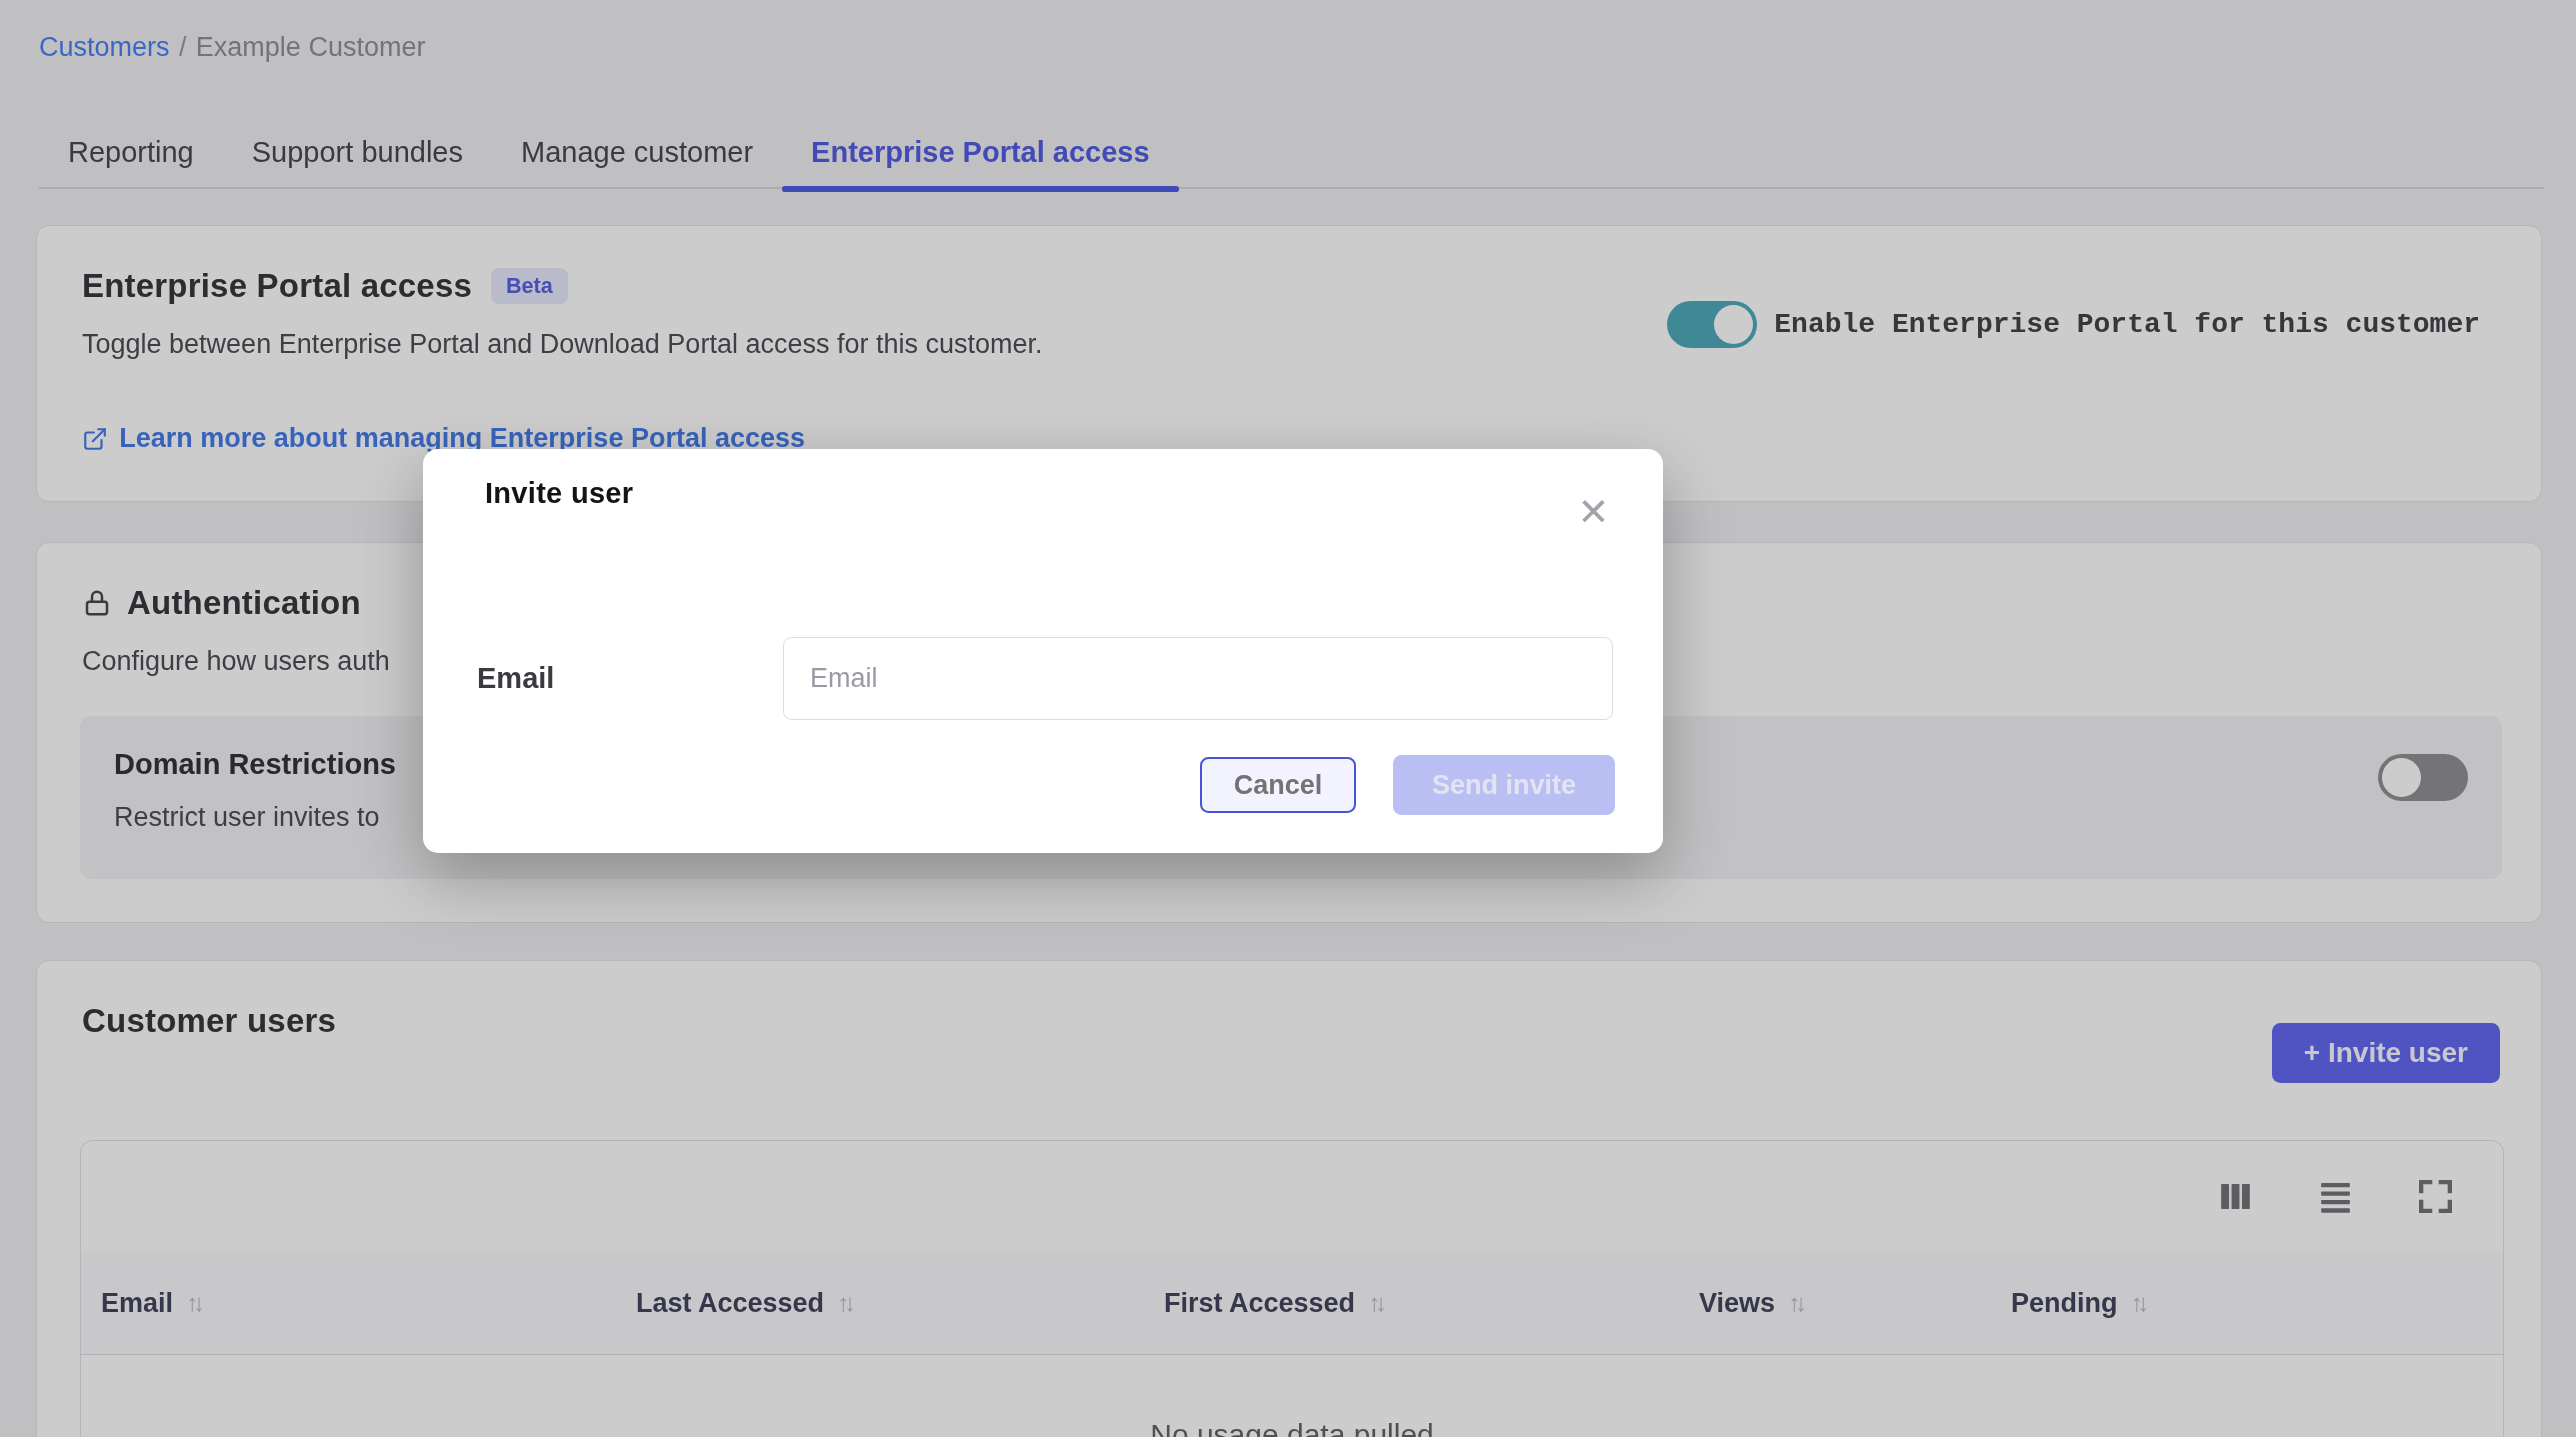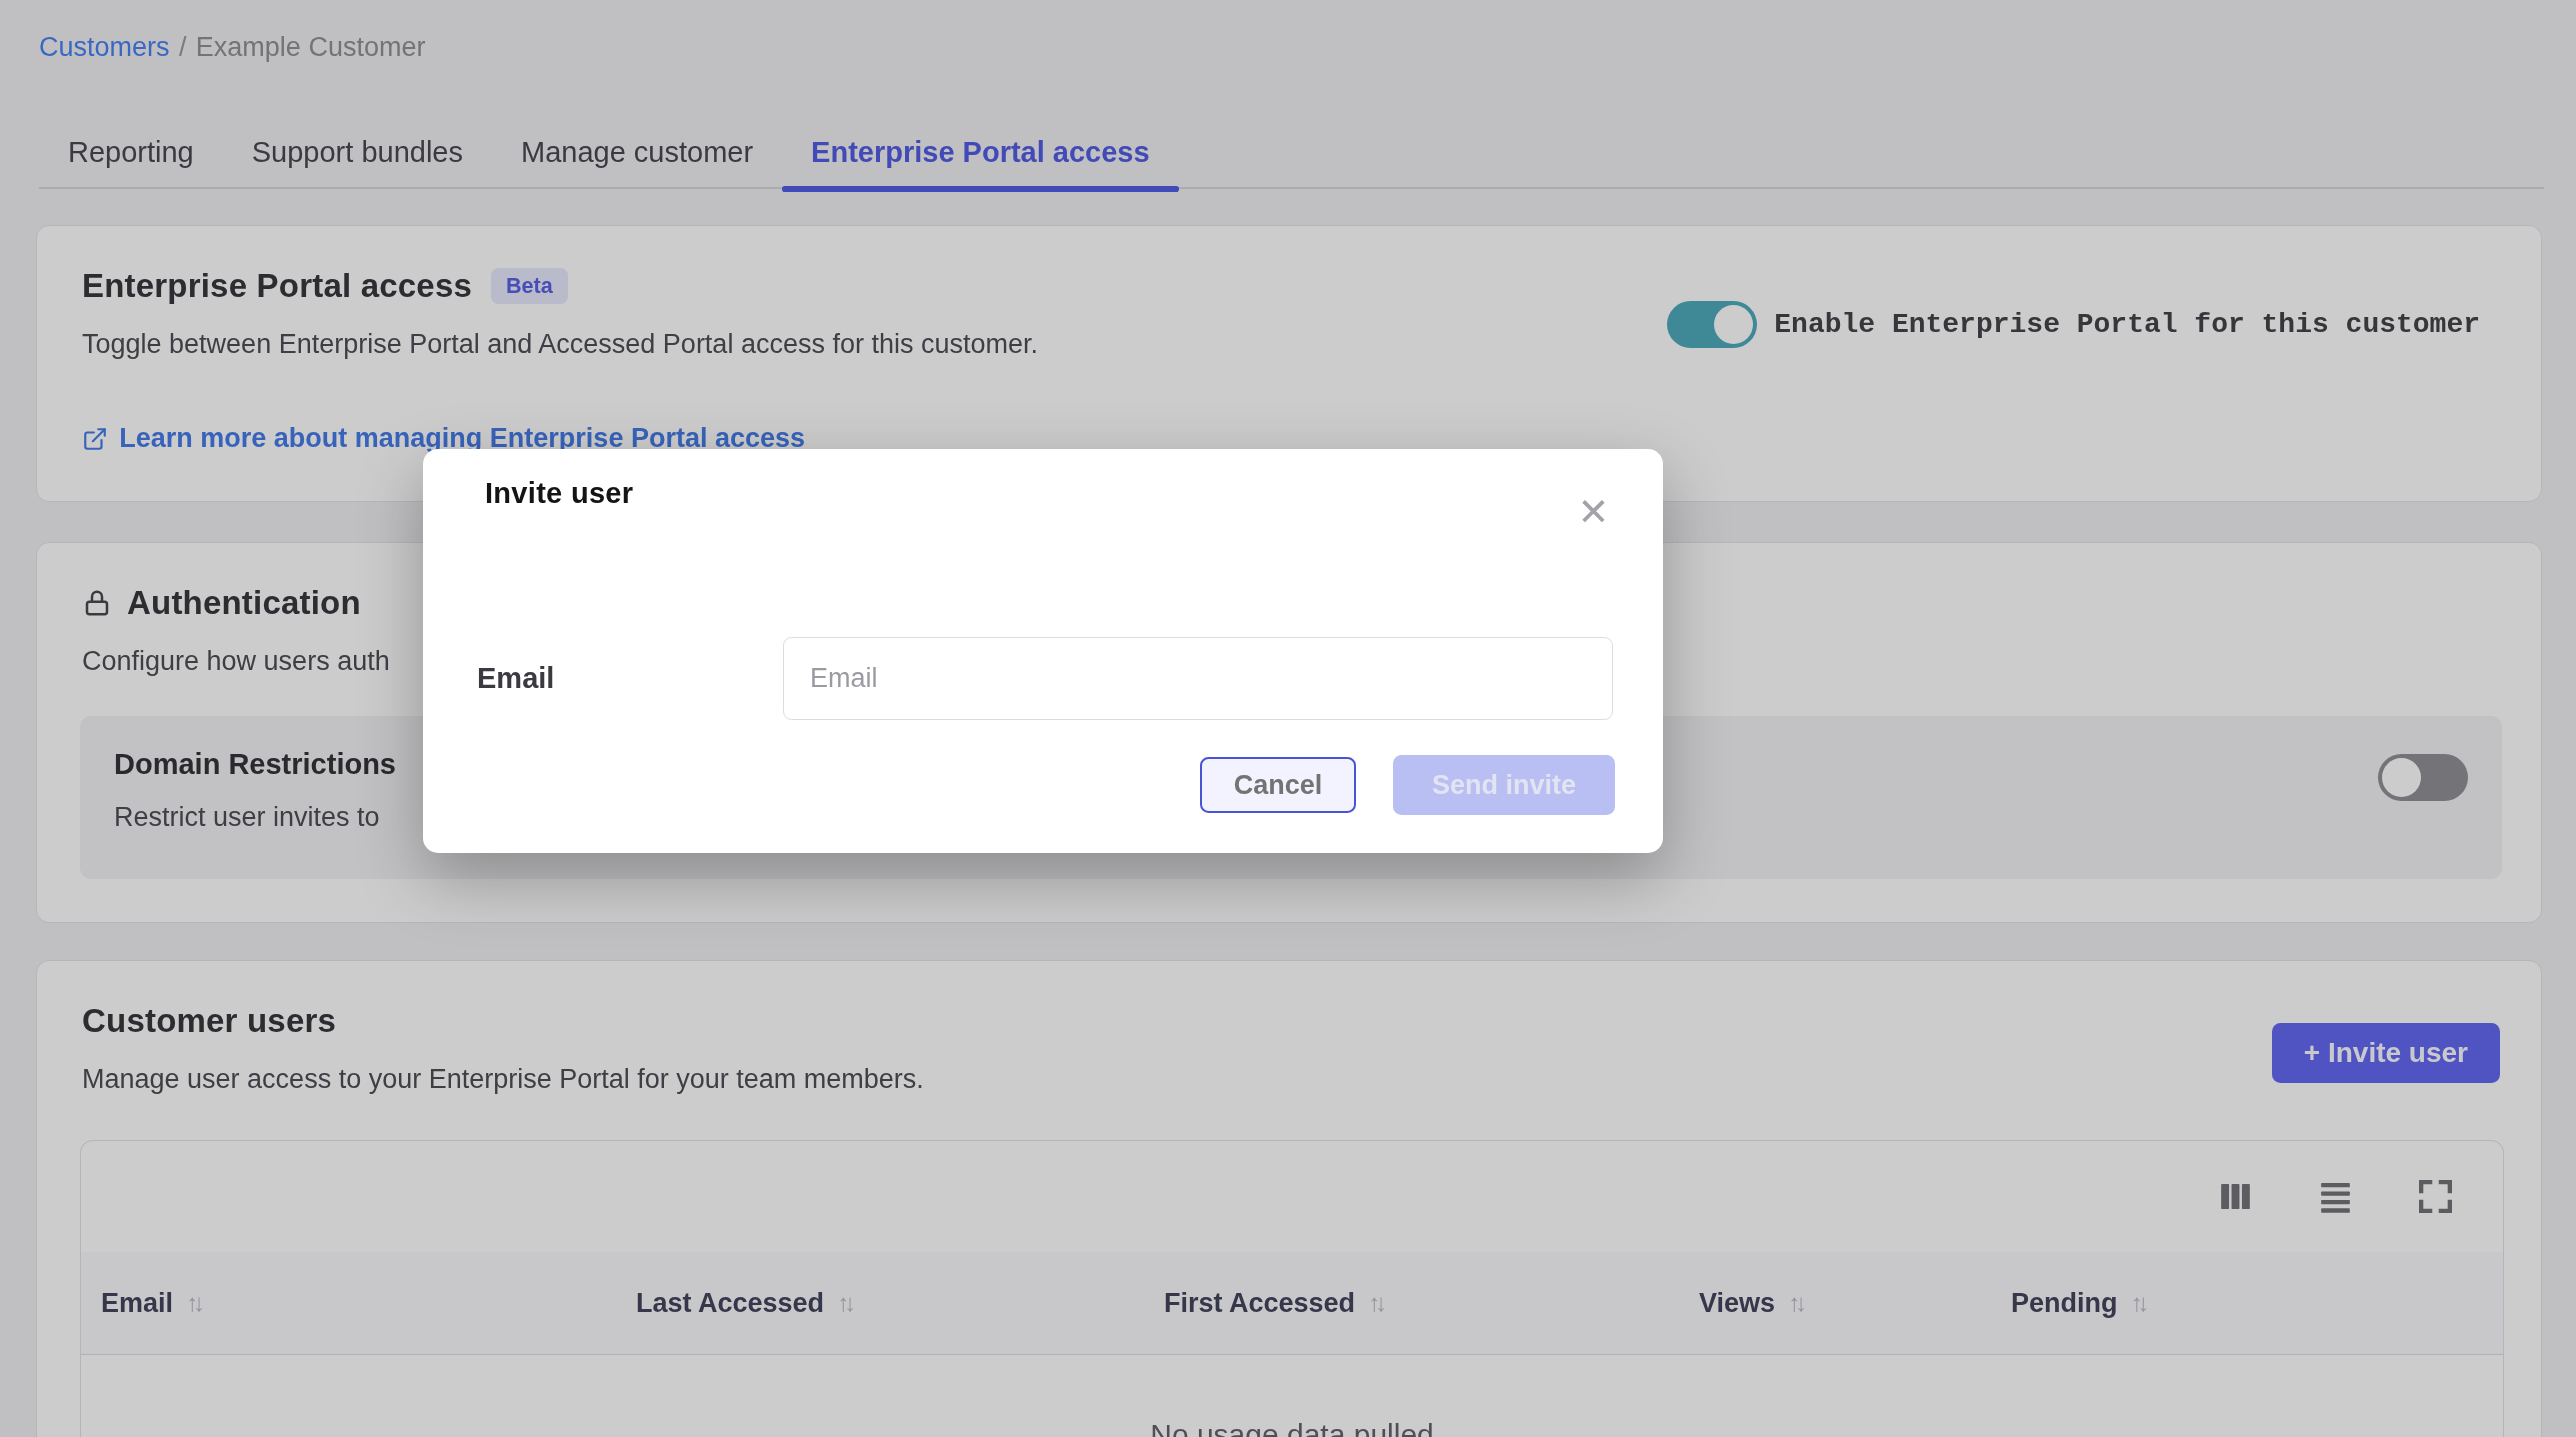--- a/index.html
+++ b/index.html
@@ -165,21 +165,21 @@
     <div class="tab">Manage customer</div>
     <div class="tab active">Enterprise Portal access</div>
   </div>
 
   <div class="card card1">
     <div class="card-pad">
       <div class="section-title-row">
         <span class="section-title">Enterprise Portal access</span>
         <span class="beta-badge">Beta</span>
       </div>
-      <div class="section-desc">Toggle between Enterprise Portal and Accessed Portal access for this customer.</div>
+      <div class="section-desc">Toggle between Enterprise Portal and Download Portal access for this customer.</div>
       <div class="learn-link">
         <svg viewBox="0 0 24 24" fill="none" stroke-width="2" stroke-linecap="round" stroke-linejoin="round">
             <path d="M18 13v6a2 2 0 0 1-2 2H5a2 2 0 0 1-2-2V8a2 2 0 0 1 2-2h6"></path>
             <polyline points="15 3 21 3 21 9"></polyline>
             <line x1="10" y1="14" x2="21" y2="3"></line>
           </svg>
         <span>Learn more about managing Enterprise Portal access</span>
       </div>
       <div class="toggle-group tg-portal">
         <div class="toggle on">
@@ -208,21 +208,20 @@
               <div class="knob"></div>
             </div>
         </div>
       </div>
     </div>
   </div>
 
   <div class="card card3">
     <div class="card-pad">
       <div class="section-title">Customer users</div>
-      <div class="section-desc">Manage user access to your Enterprise Portal for your team members.</div>
       <button class="invite-btn">+ Invite user</button>
 
       <div class="table-card">
         <div class="table-toolbar">
           <div class="tt-icon">
             <svg viewBox="0 0 24 24" fill="currentColor">
                 <rect x="4" y="5" width="4.4" height="14" rx="0.5"></rect>
                 <rect x="9.8" y="5" width="4.4" height="14" rx="0.5"></rect>
                 <rect x="15.6" y="5" width="4.4" height="14" rx="0.5"></rect>
               </svg>

